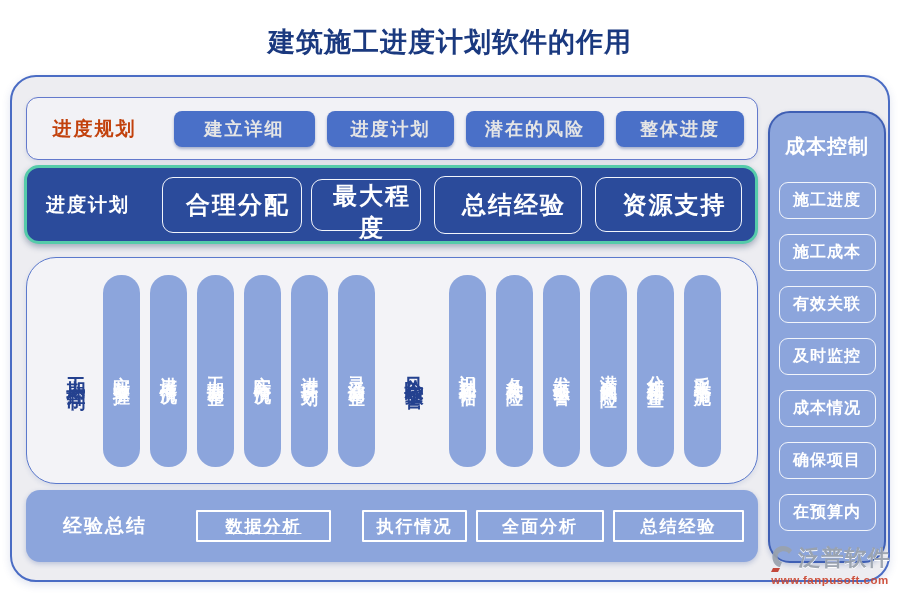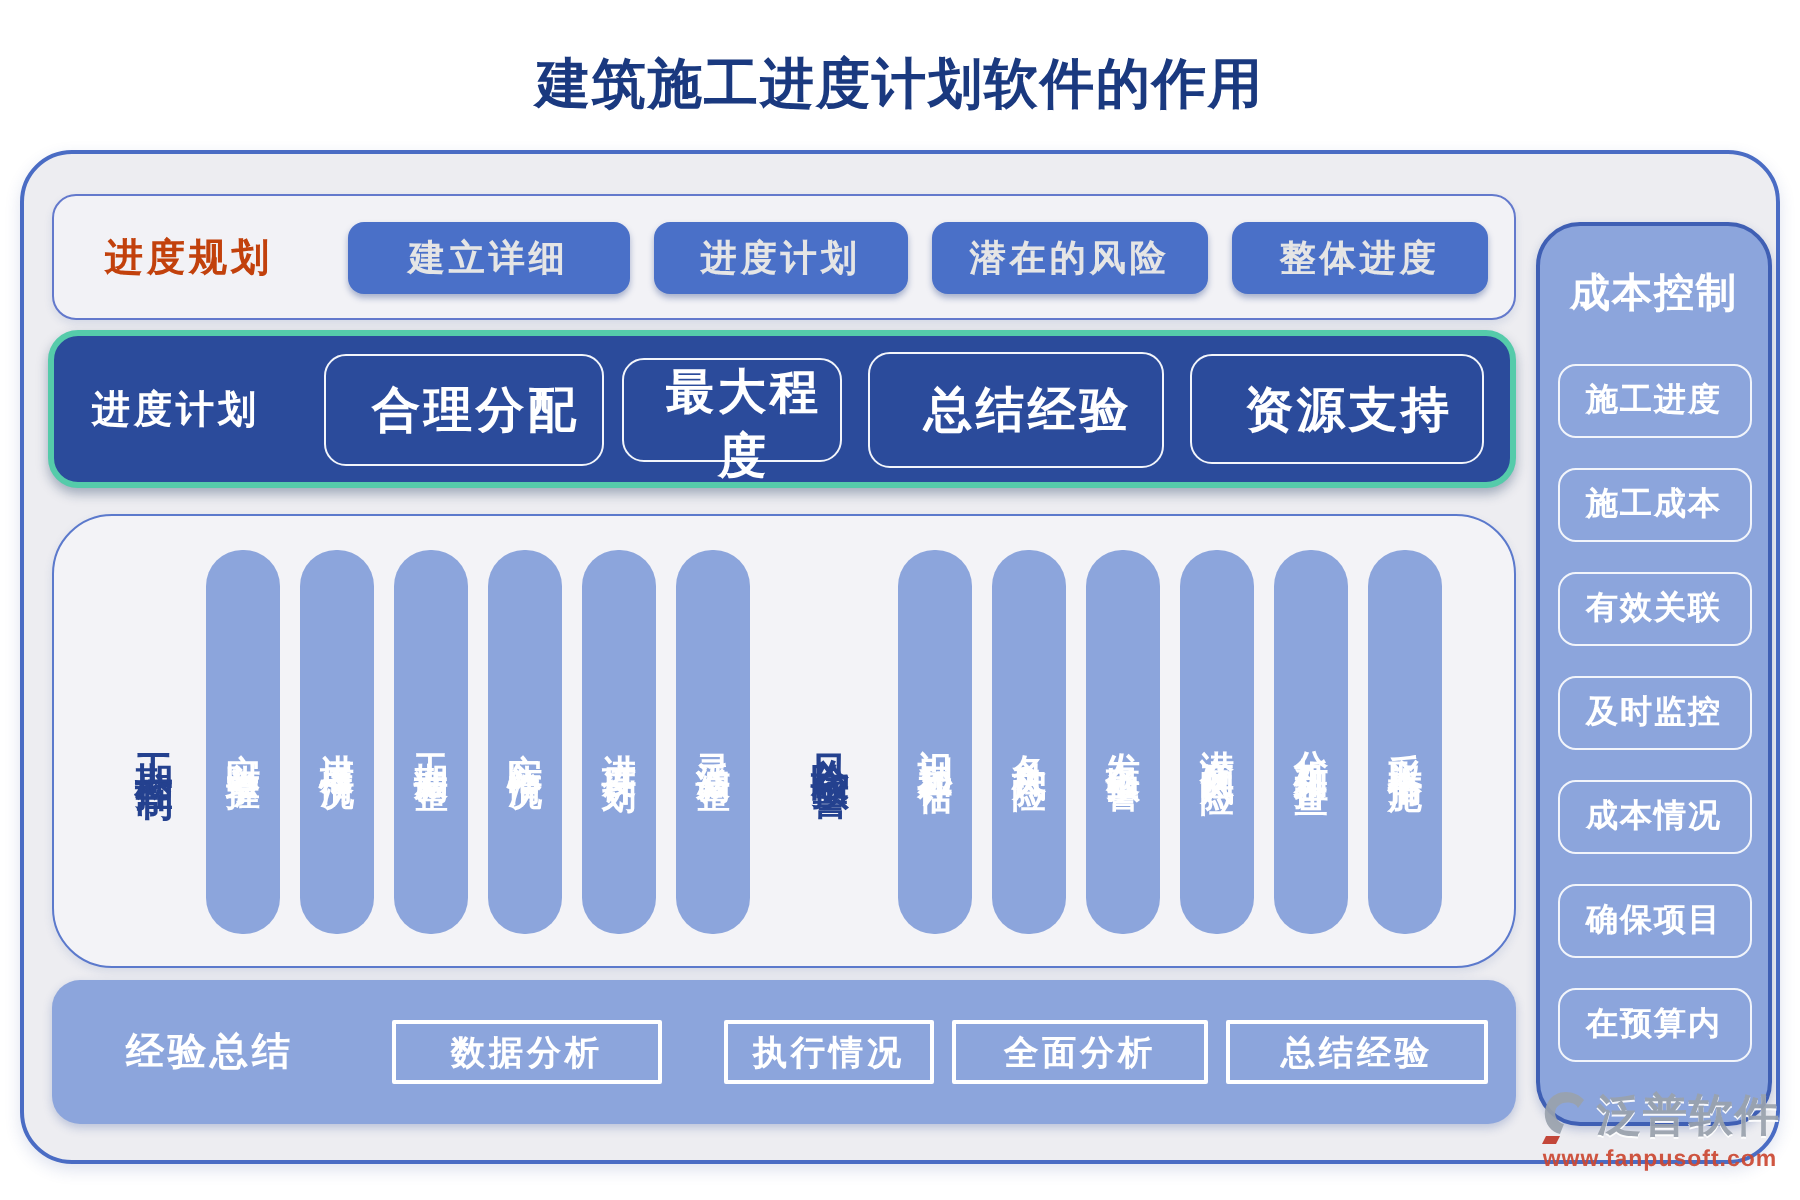--- a/index.html
+++ b/index.html
@@ -87,21 +87,21 @@
   }
   .row4-label {
     width: 158px; text-align: center; font-size: 19px; font-weight: 800;
     color: #ffffff; letter-spacing: 2px; flex: 0 0 auto;
   }
   .btn-rect {
     height: 32px; background: transparent; border: 2px solid #ffffff;
     border-radius: 1px; color: #ffffff; font-size: 17px; font-weight: 800;
     letter-spacing: 2px; font-family: inherit; cursor: pointer; margin-left: 12px;
   }
-  .w-e1 { width: 136px; } .w-e2 { width: 106px; margin-left: 31px; }
+  .w-e1 { width: 136px; text-decoration: underline; } .w-e2 { width: 106px; margin-left: 31px; }
   .w-e3 { width: 129px; margin-left: 9px; } .w-e4 { width: 132px; margin-left: 9px; }
 
   
   .sidebar {
     position: absolute; left: 756px; top: 34px; width: 118px; height: 452px;
     background: #8ca5dc; border: 2px solid #3f5fb4; border-radius: 22px;
     display: flex; flex-direction: column; align-items: center;
     padding-top: 20px; box-shadow: 0 2px 5px rgba(40,70,150,0.25);
   }
   .sidebar-title {

